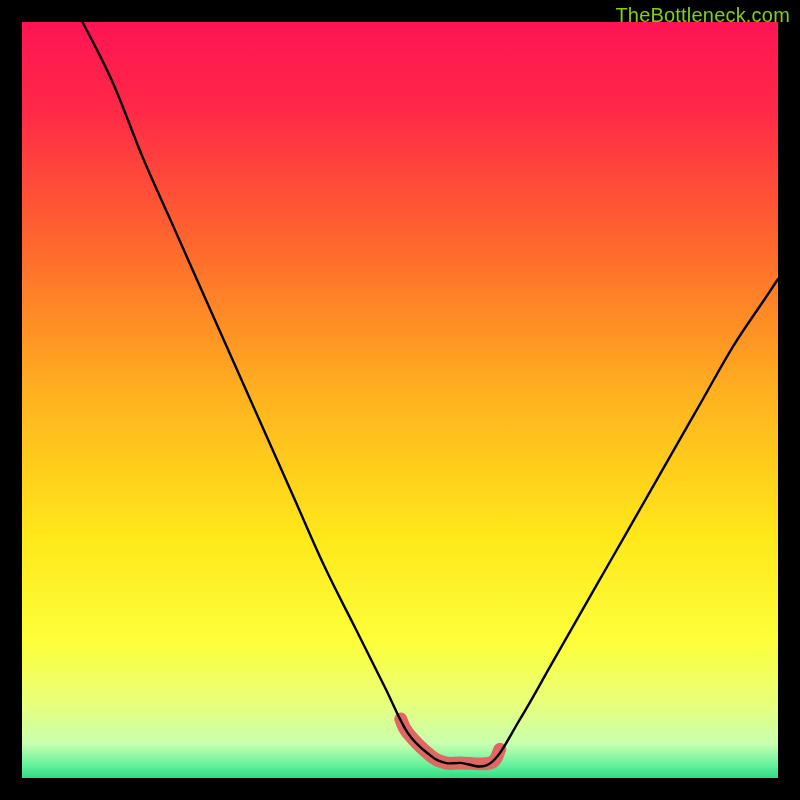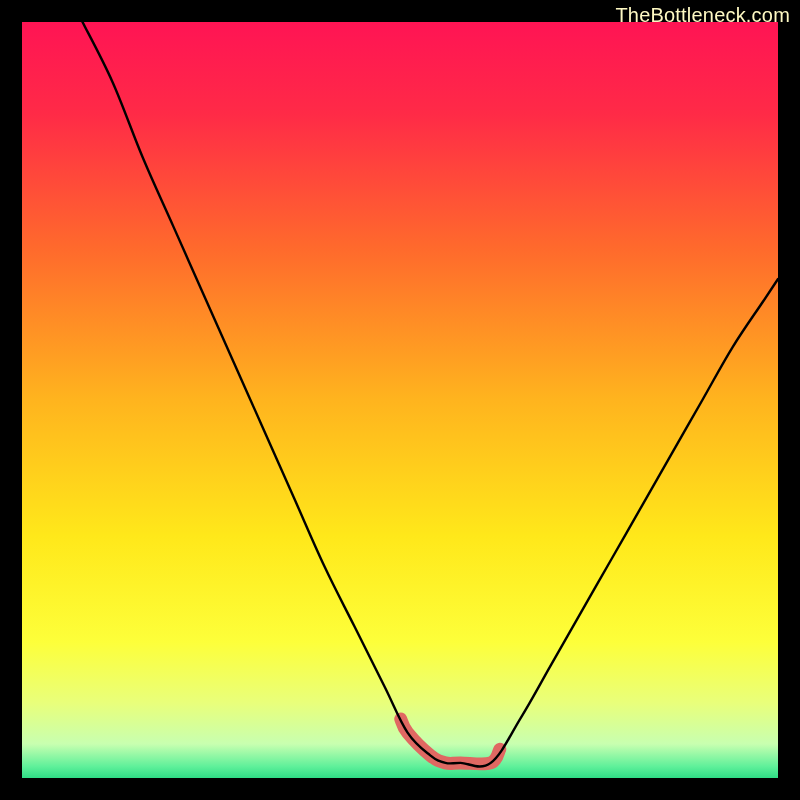--- a/index.html
+++ b/index.html
@@ -8,21 +8,21 @@
     width: 800px;
     height: 800px;
     background: #000;
     font-family: Arial, Helvetica, sans-serif;
     overflow: hidden;
   }
   .attribution {
     position: absolute;
     top: 4px;
     right: 10px;
-    color: #fef9c3;
+    color: #84cc16;
     font-size: 20px;
     font-weight: 500;
     z-index: 10;
     letter-spacing: 0.2px;
   }
   .frame {
     position: absolute;
     left: 22px;
     top: 22px;
     width: 756px;

